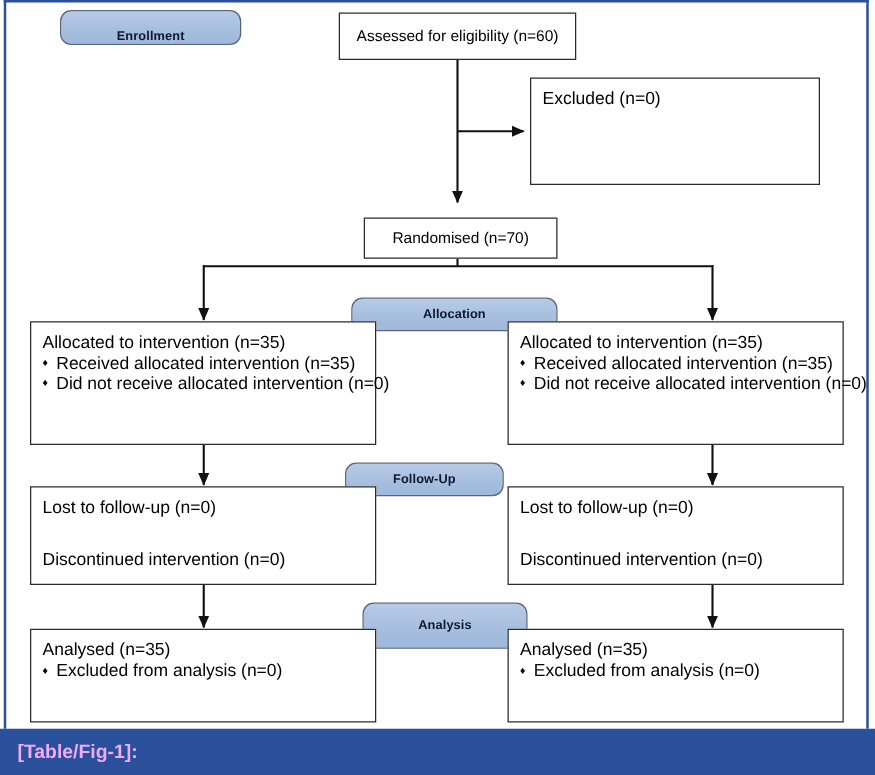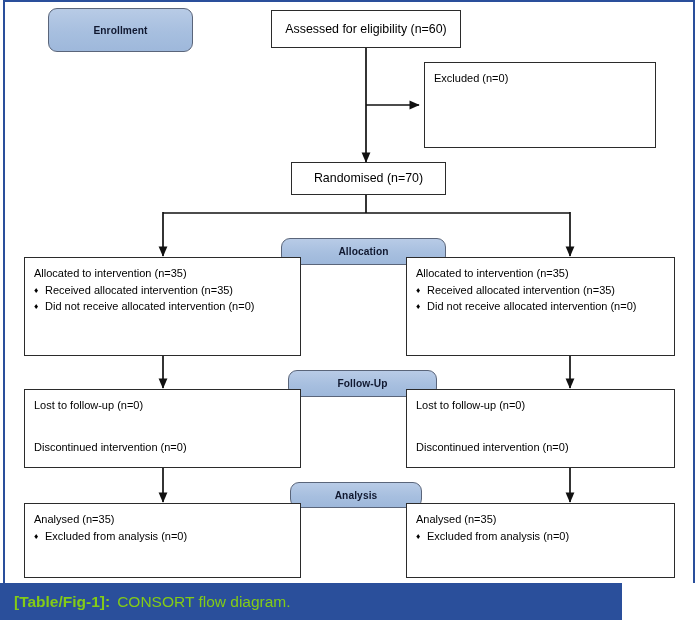--- a/index.html
+++ b/index.html
@@ -36,21 +36,21 @@
     height: 583px;
   }
   
   .box {
     position: absolute;
     box-sizing: border-box;
     background: #ffffff;
     border: 1.6px solid #2b2b2b;
     padding: 7px 2px 6px 9px;
     color: #000000;
-    font-size: 11px;
+    font-size: 14px;
     line-height: 16.5px;
   }
   .box .title-line {
     white-space: nowrap;
   }
   .box ul {
     list-style: none;
     margin: 0;
     padding: 0;
   }
@@ -91,28 +91,28 @@
     font-size: 10.2px;
     font-weight: bold;
     color: #101830;
     letter-spacing: 0.1px;
   }
   
   #caption-bar {
     position: absolute;
     left: 0;
     top: 583px;
-    width: 622px;
+    width: 700px;
     height: 37px;
     background: #2a4f9b;
     display: flex;
     align-items: center;
     padding-left: 14px;
     box-sizing: border-box;
-    color: #84cc16;
+    color: #f0abfc;
     font-size: 15.5px;
   }
   #caption-bar .cap-tag {
     font-weight: bold;
     margin-right: 7px;
     white-space: nowrap;
   }
   #caption-bar .cap-text {
     white-space: nowrap;
   }
@@ -147,45 +147,45 @@
       <line x1="163" y1="356" x2="163" y2="388" marker-end="url(#arrowhead)"></line>
 
       <line x1="570" y1="356" x2="570" y2="388" marker-end="url(#arrowhead)"></line>
 
       <line x1="163" y1="468" x2="163" y2="502" marker-end="url(#arrowhead)"></line>
 
       <line x1="570" y1="468" x2="570" y2="502" marker-end="url(#arrowhead)"></line>
     </g>
   </svg>
 
-  <div class="pill" style="left:48px; top:8px; width:145px; height:44px;">
+  <div class="pill" style="left:48px; top:8px; width:145px; height:28px;align-items:flex-end;">
     <span>Enrollment</span>
   </div>
 
   <div class="pill" style="left:281px; top:238px; width:165px; height:27px;">
     <span>Allocation</span>
   </div>
 
-  <div class="pill" style="left:288px; top:370px; width:149px; height:27px;">
+  <div class="pill" style="left:276px; top:370px; width:127px; height:27px;">
     <span>Follow-Up</span>
   </div>
 
-  <div class="pill" style="left:290px; top:482px; width:132px; height:26px;justify-content:center;">
+  <div class="pill" style="left:290px; top:482px; width:132px; height:37px;justify-content:center;">
     <span>Analysis</span>
   </div>
 
   <div class="box centered" style="left:271px; top:10px; width:190px; height:38px;">
     <span>Assessed for eligibility (n=60)</span>
   </div>
 
   <div class="box" style="left:424px; top:62px; width:232px; height:86px;">
     <div class="title-line">Excluded (n=0)</div>
   </div>
 
-  <div class="box centered" style="left:291px; top:162px; width:155px; height:33px;">
+  <div class="box centered" style="left:291px; top:174px; width:155px; height:33px;">
     <span>Randomised (n=70)</span>
   </div>
 
   <div class="box" style="left:24px; top:257px; width:277px; height:99px;">
     <div class="title-line">Allocated to intervention (n=35)</div>
     <ul>
       <li>Received allocated intervention (n=35)</li>
       <li>Did not receive allocated intervention (n=0)</li>
     </ul>
   </div>
@@ -217,16 +217,15 @@
 
   <div class="box" style="left:406px; top:503px; width:269px; height:75px;">
     <div class="title-line">Analysed (n=35)</div>
     <ul>
       <li>Excluded from analysis (n=0)</li>
     </ul>
   </div>
 
   <div id="caption-bar">
     <span class="cap-tag">[Table/Fig-1]:</span>
-    <span class="cap-text">CONSORT flow diagram.</span>
   </div>
 
 </div>
 
 </body></html>

